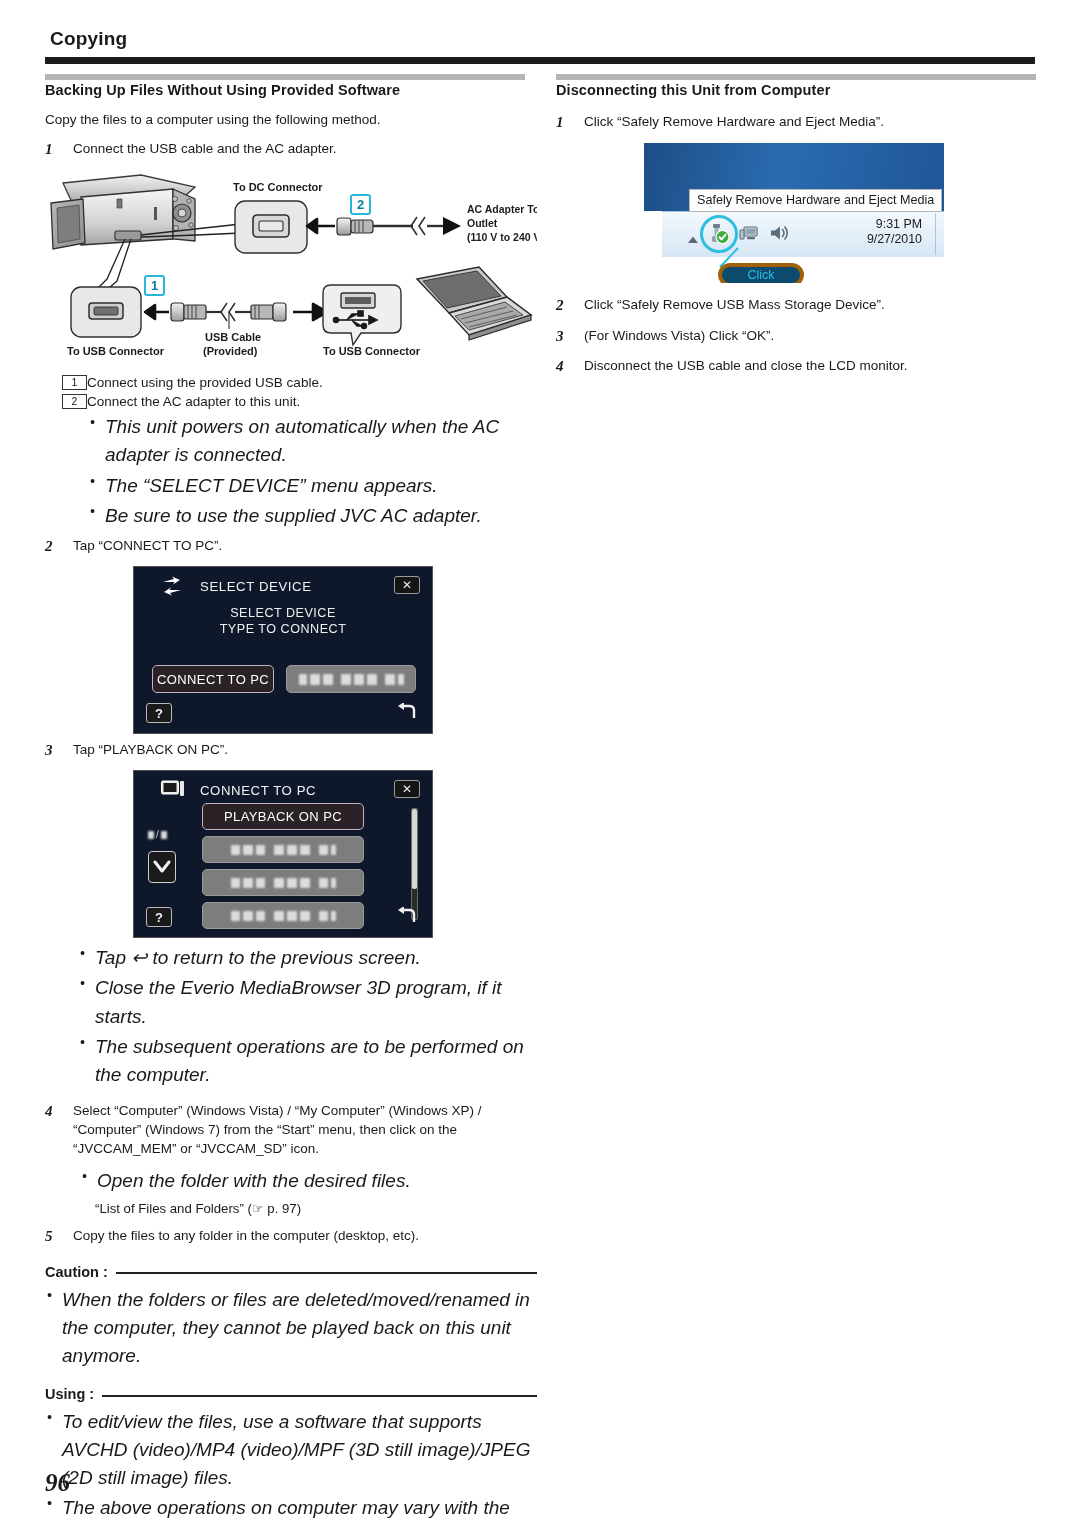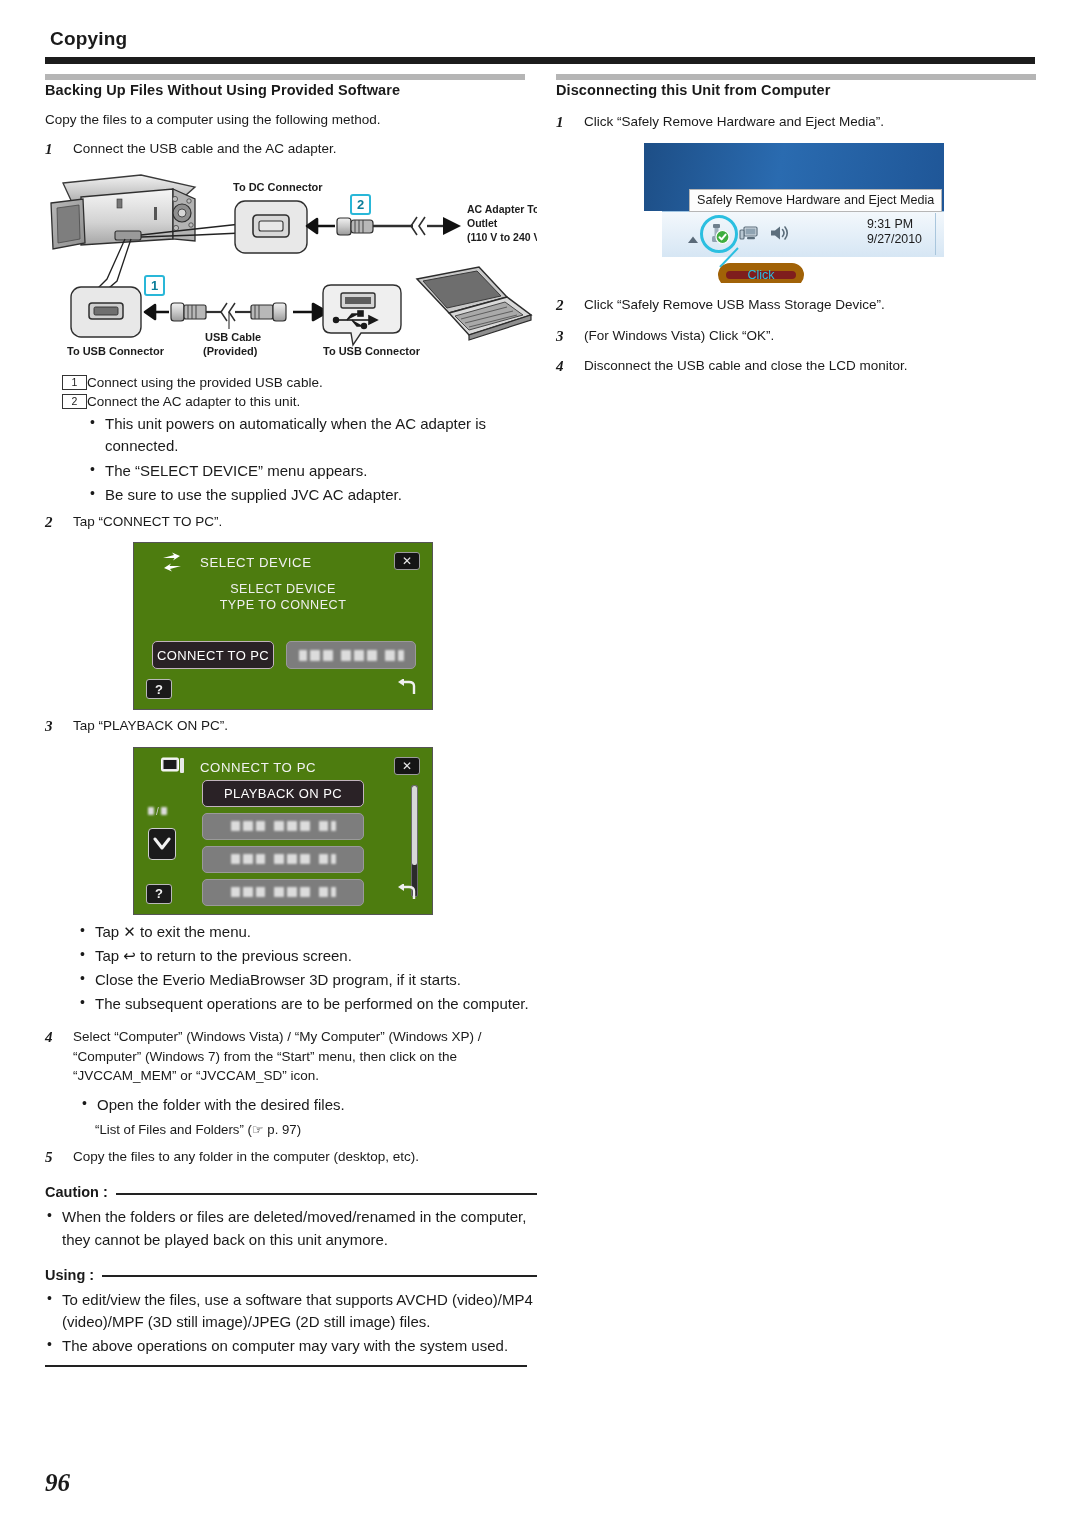--- a/index.html
+++ b/index.html
@@ -52,22 +52,22 @@
     flex: 0 0 25px; margin-left: 17px;
     display: inline-block; width: 15px; height: 15px; line-height: 13px;
     border: 1px solid #333; text-align: center; font-size: 10.5px;
     font-family: "Liberation Sans", sans-serif;
   }
   .boxstep .btxt { flex: 1; }
 
   
   ul.bul { list-style: none; margin: 4px 0 6px 0; }
   ul.bul li {
-    position: relative; font-size: 15px; line-height: 1.48;
-    padding-left: 17px; margin-bottom: 2px;
+    position: relative; font-size: 19px; line-height: 1.48;
+    padding-left: 17px; margin-bottom: 2px; font-style: italic;
   }
   ul.bul li::before {
     content: "\2022"; position: absolute; left: 2px; top: -1px; font-size: 14px;
   }
   ul.bul.ind { margin-left: 43px; }
   ul.bul.ind2 { margin-left: 33px; }
   ul.bul.ind3 { margin-left: 35px; }
   .plain-note { font-size: 13.2px; margin-left: 50px; margin-top: 1px; }
 
   
@@ -75,21 +75,21 @@
   .rulehead .lbl { font-size: 14.5px; font-weight: bold; white-space: nowrap; }
   .rulehead .ln { flex: 1; height: 2px; background: #222; margin-left: 8px; margin-top: 3px; }
 
   
   .diagram { position: relative; width: 492px; height: 200px; margin: 2px 0 6px 0; }
   .diagram svg { display: block; }
 
   
   .lcd {
     position: relative; width: 300px; height: 168px;
-    background: #4d7c0f; border: 1px solid #555;
+    background: #0f172a; border: 1px solid #555;
     margin: 6px 0 6px 88px;
     font-family: "Liberation Sans", sans-serif;
   }
   .lcd .title {
     position: absolute; left: 66px; top: 12px;
     color: #f2f2f2; font-size: 13.2px; letter-spacing: .6px;
   }
   .lcd .ticon { position: absolute; left: 27px; top: 9px; }
   .lcd .xbtn {
     position: absolute; right: 12px; top: 9px;
@@ -160,34 +160,34 @@
   }
   .win-tooltip {
     position: absolute; left: 18px; top: 46px;
     padding: 3px 7px 4px 7px;
     background: #fdfdfd; border: 1px solid #b6b6b6;
     font-size: 12.6px; color: #1b1b1b; white-space: nowrap; margin-left: 27px;
   }
   .tray-arrow { position: absolute; left: 42px; top: 88px; }
   .tray-icons { position: absolute; left: 62px; top: 78px; display: flex; align-items: center; gap: 8px; }
   .tray-clock {
-    position: absolute; right: 22px; top: 74px; text-align: left;
+    position: absolute; right: 22px; top: 74px; text-align: right;
     font-size: 12.4px; color: #1b1b1b; line-height: 1.22;
   }
   .tray-divider { position: absolute; right: 8px; top: 70px; width: 1px; height: 42px; background: #a9c6dd; }
   .hl-circle {
     position: absolute; left: 56px; top: 72px; width: 38px; height: 38px;
     border: 3px solid #2bbfe0; border-radius: 50%;
   }
   .click-callout {
     position: absolute; left: 74px; top: 120px;
-    width: 86px; height: 24px; border: 8px solid #a16207; border-radius: 12px;
+    width: 86px; height: 24px; border: 4px solid #a16207; border-radius: 12px;
     color: #2bbfe0; font-size: 12.5px;
     display: flex; align-items: center; justify-content: center;
-    background: #7f1d1d;
+    background: #0c4a6e;
   }
 
   
   .pageno {
     position: absolute; left: 45px; bottom: 30px;
     font-size: 25px; font-weight: bold; font-style: italic;
     font-family: "Liberation Serif", serif; color: #1a1a1a;
   }
 </style>
 </head>
@@ -479,21 +479,20 @@
       <div class="qbtn">?</div>
       <div class="backbtn">
         <svg width="20" height="18" viewBox="0 0 20 18">
           <path d="M17 15 L17 7 Q17 3 12 3 L4 3" fill="none" stroke="#f0f0f0" stroke-width="2.4"></path>
           <path d="M7 -1 L1 3 L7 7 Z" fill="#f0f0f0"></path>
         </svg>
       </div>
     </div>
 
     <ul class="bul ind2">
-      <li>Tap ✕ to exit the menu.</li>
       <li>Tap ↩ to return to the previous screen.</li>
       <li>Close the Everio MediaBrowser 3D program, if it starts.</li>
       <li>The subsequent operations are to be performed on the computer.</li>
     </ul>
 
     <div class="step" style="margin-top:12px;">
       <span class="num">4</span>
       <span class="txt">Select “Computer” (Windows Vista) / “My Computer” (Windows XP) / “Computer” (Windows 7) from the “Start” menu, then click on the “JVCCAM_MEM” or “JVCCAM_SD” icon.</span>
     </div>
 

